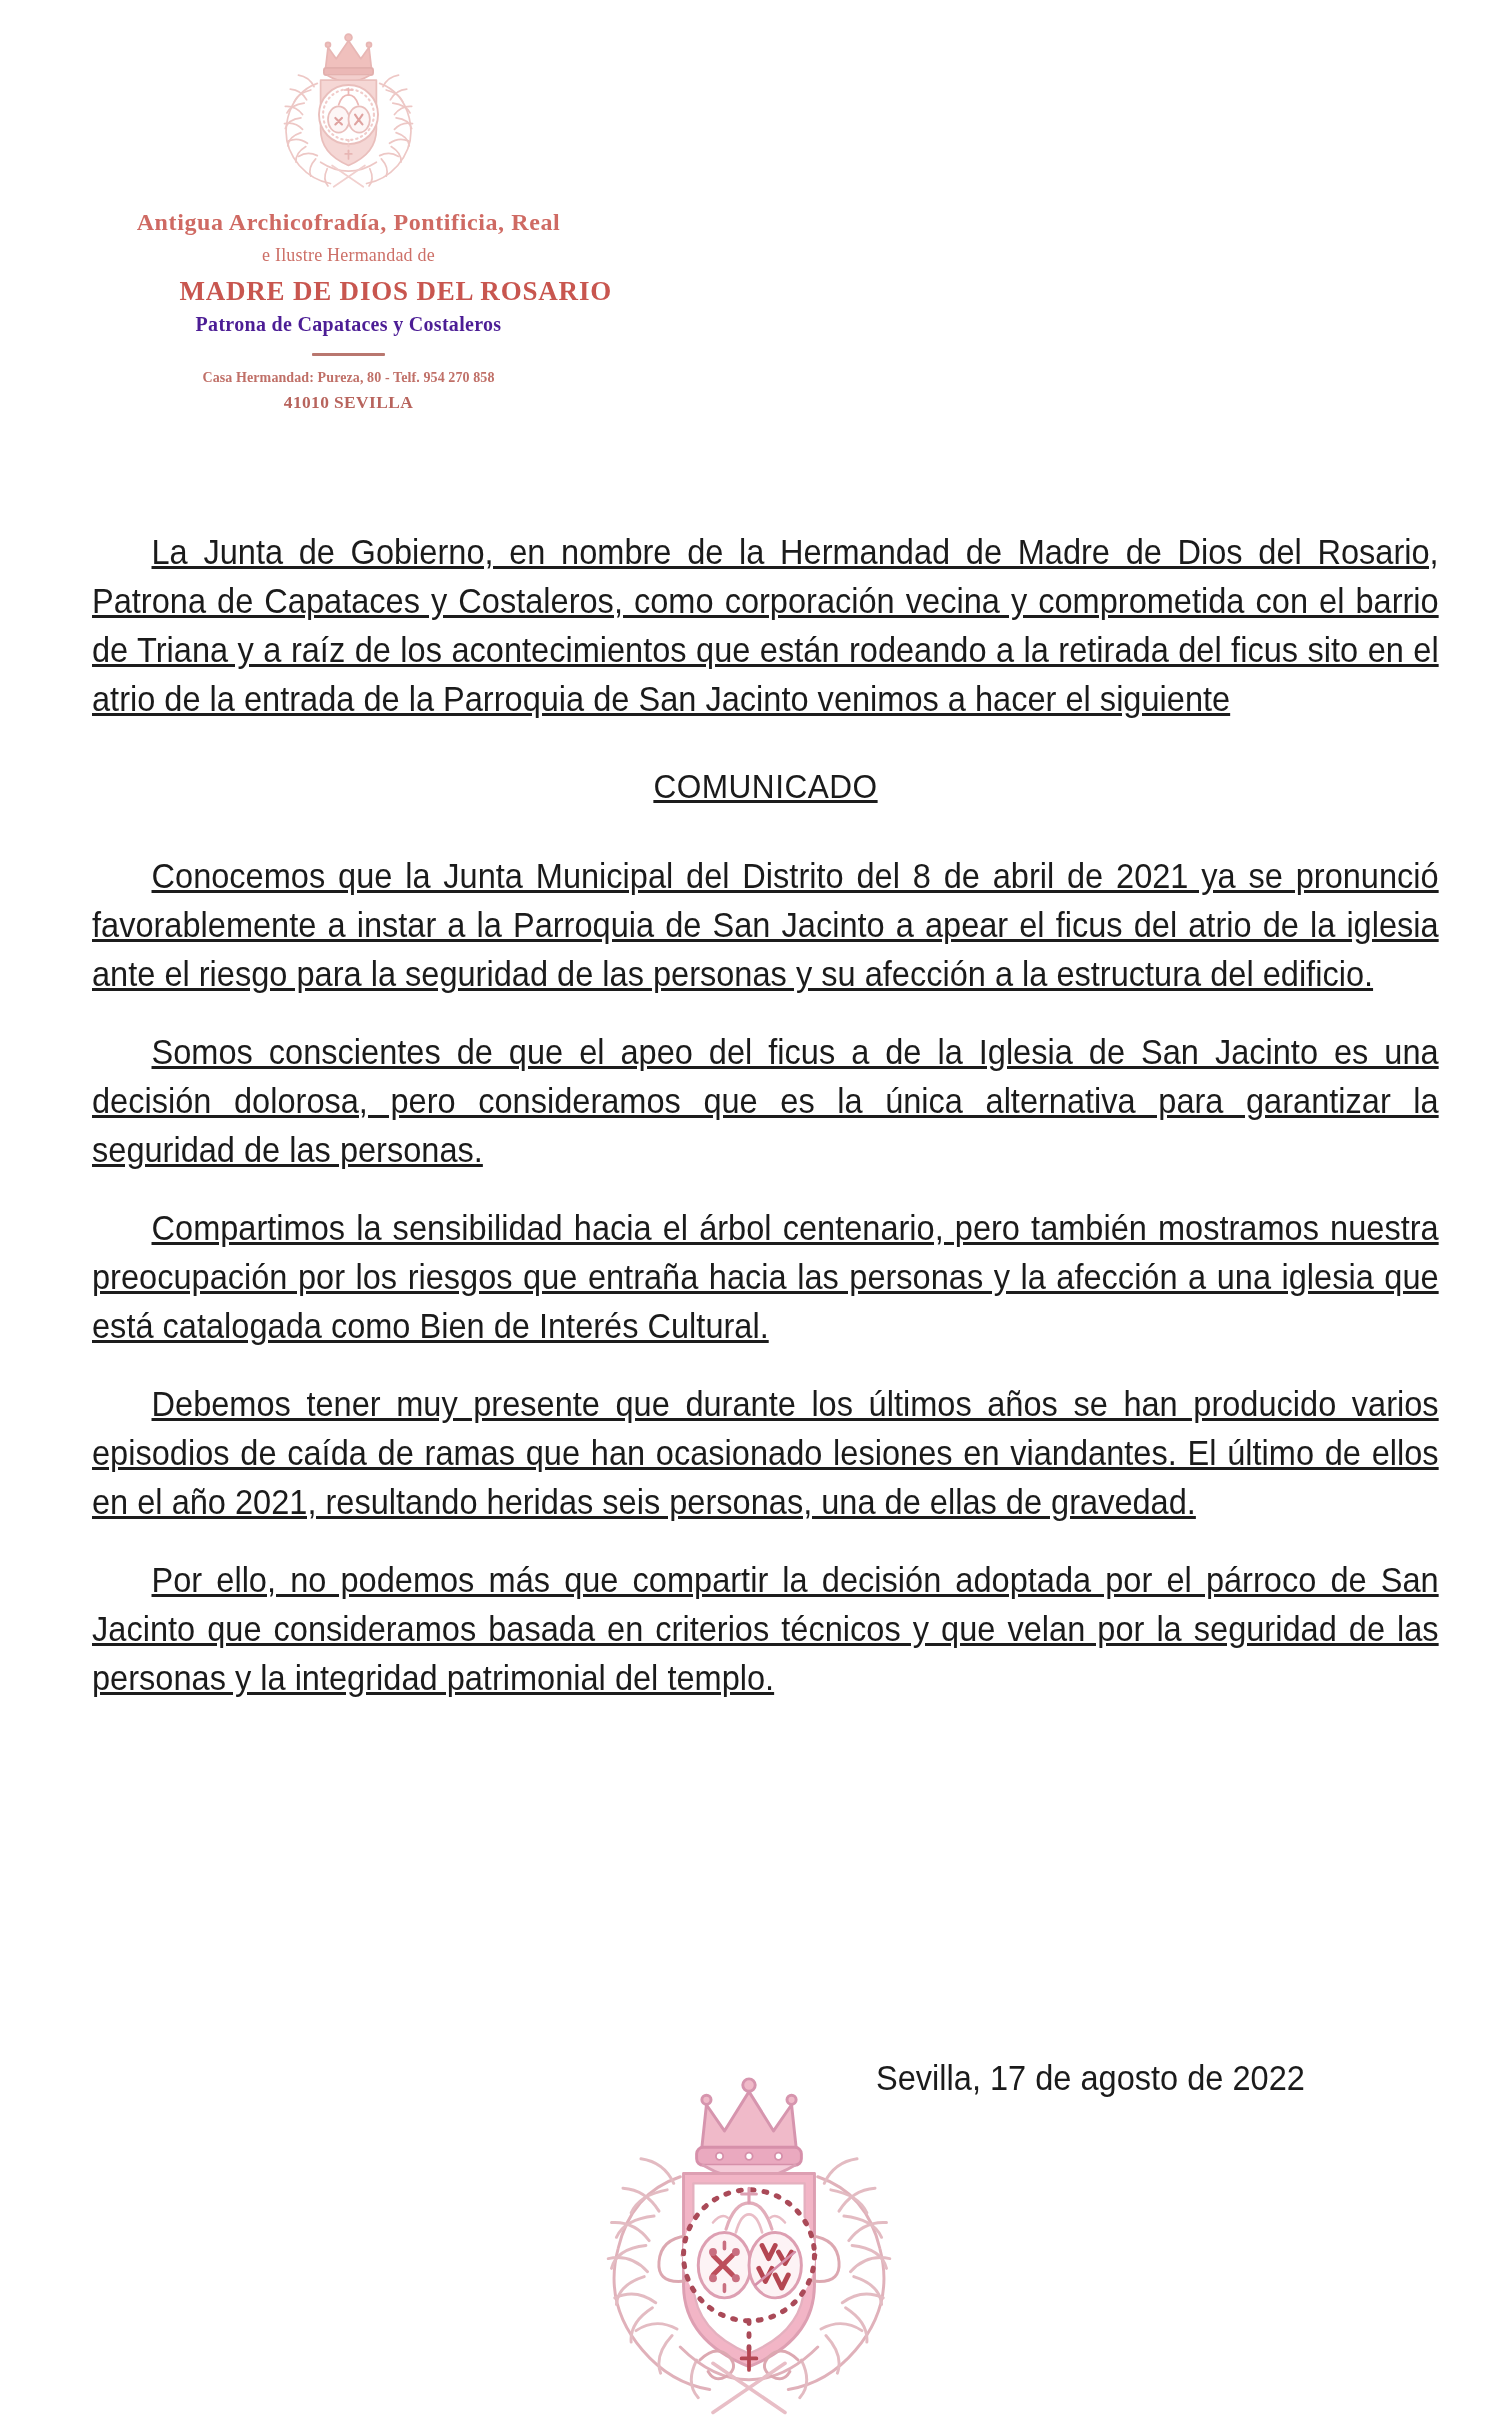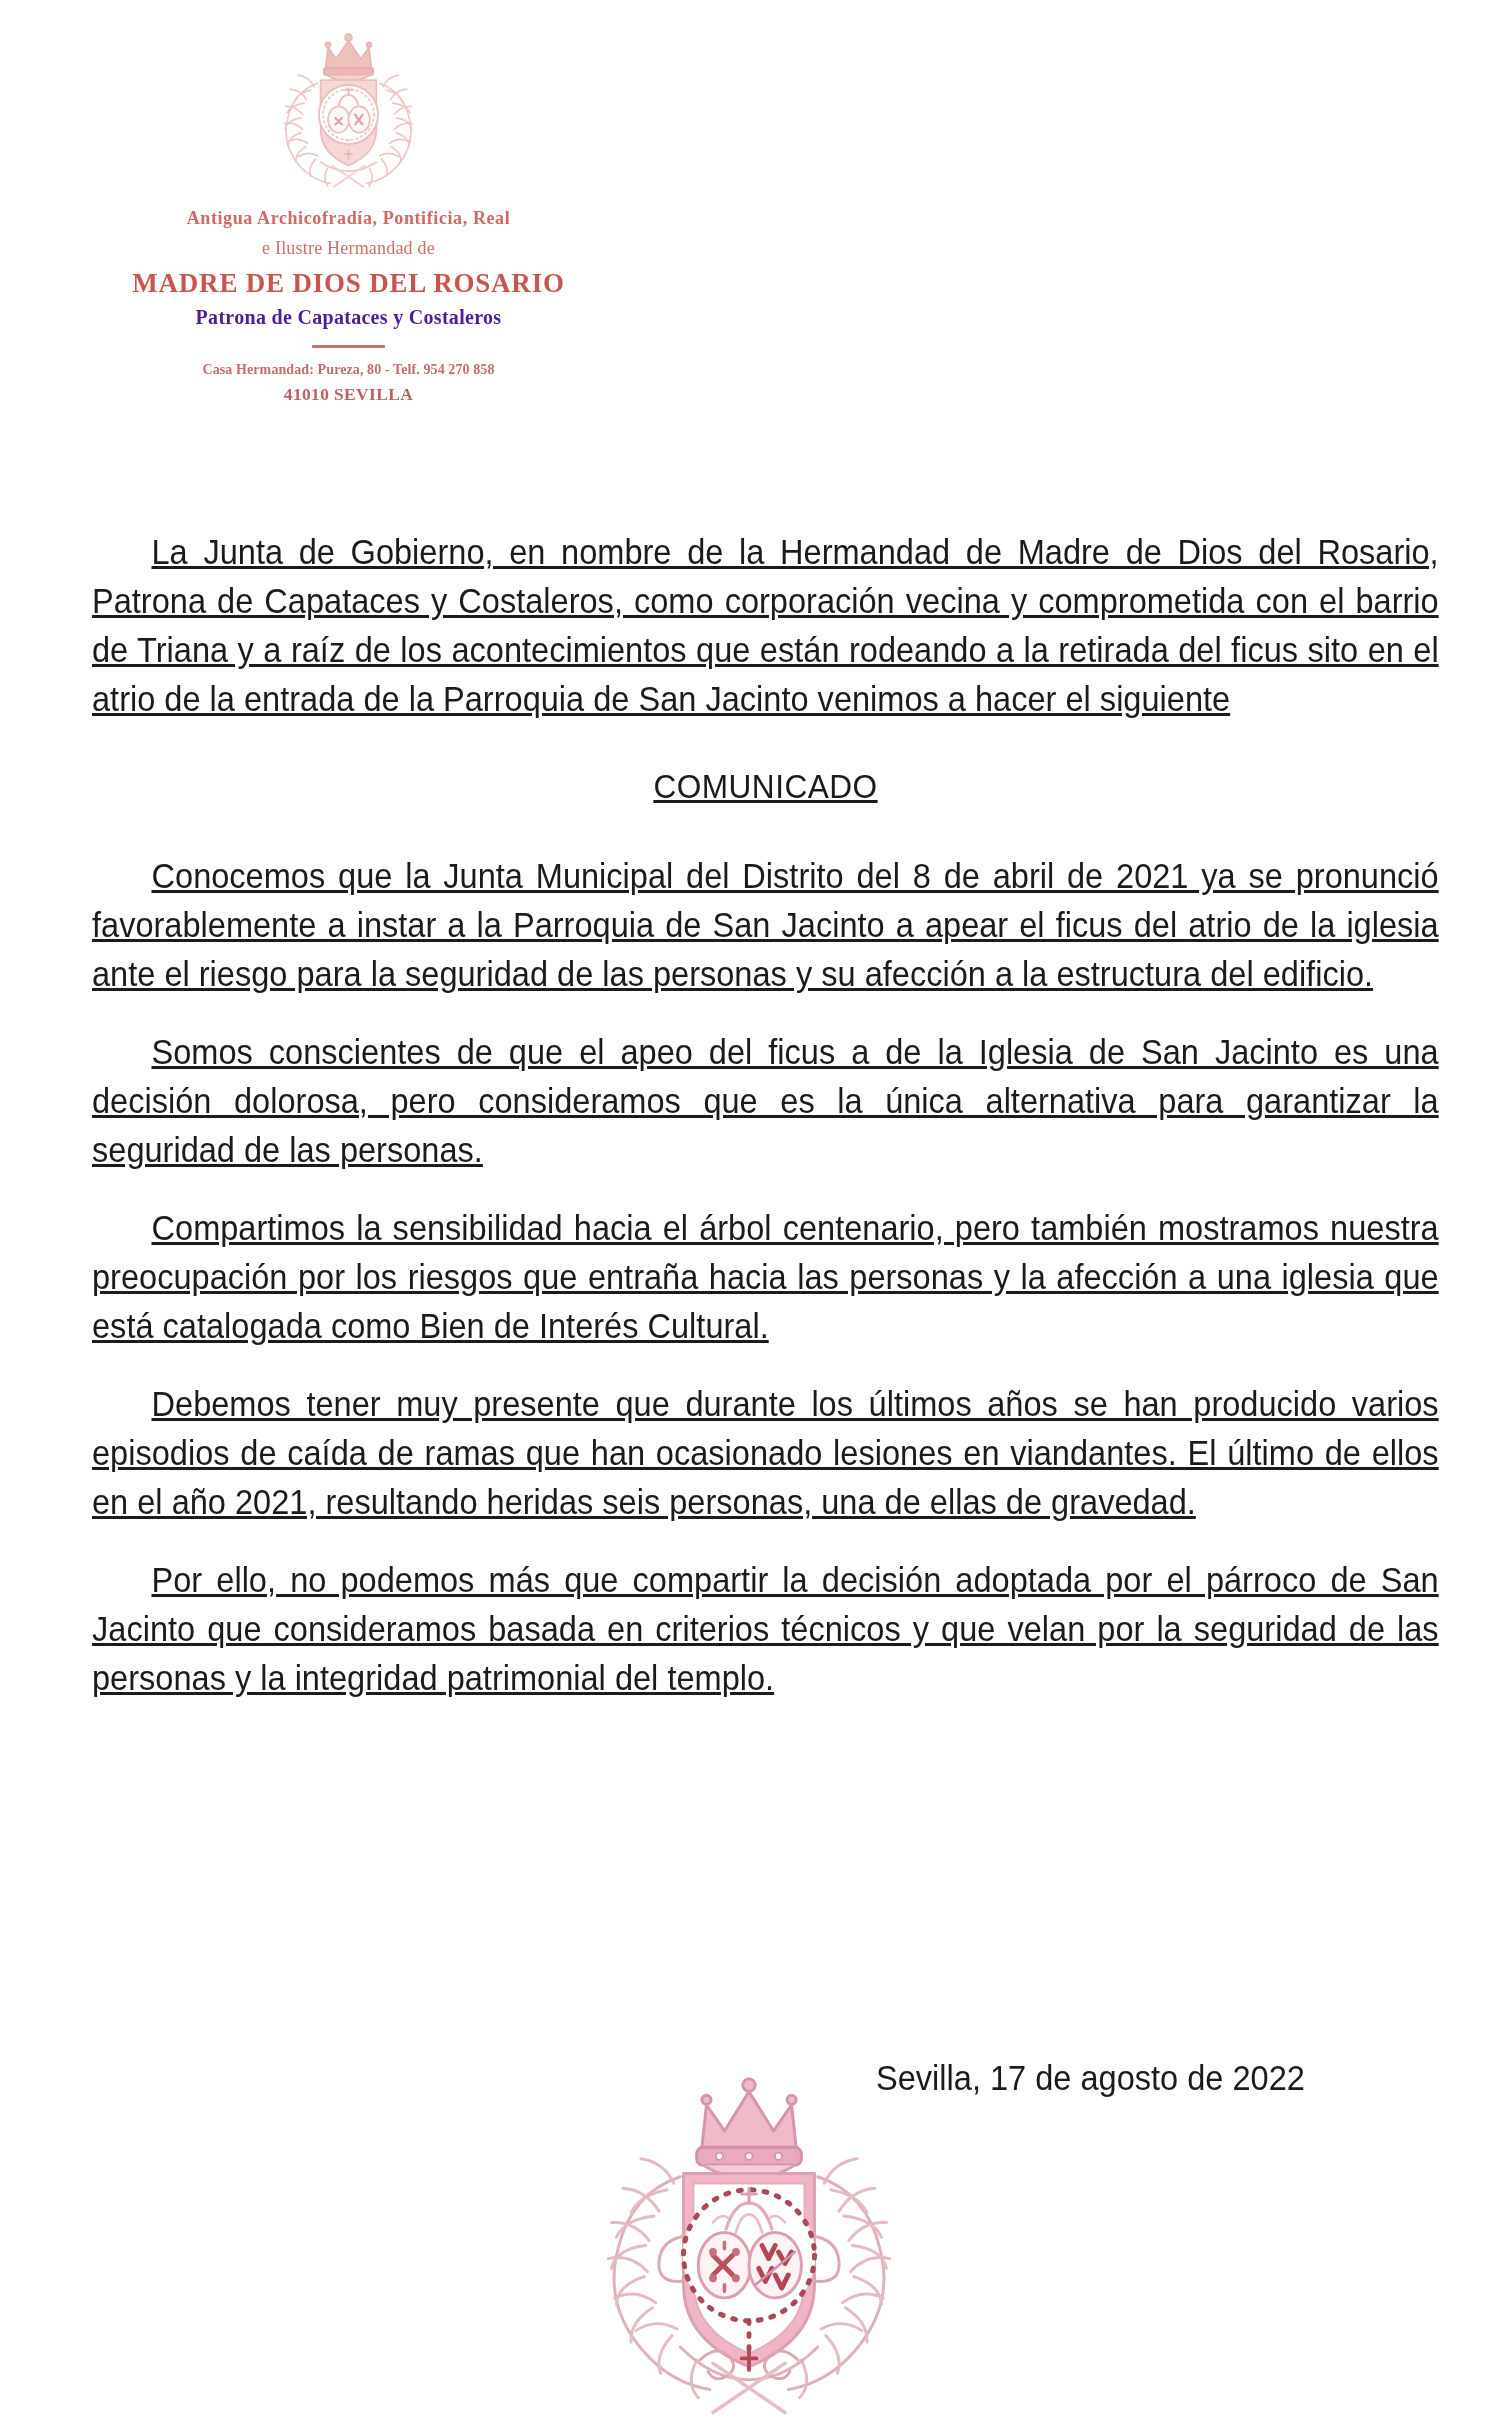--- a/index.html
+++ b/index.html
@@ -41,39 +41,40 @@
     opacity: .62;
   }
   .lh-line {
     color: #d4756e;
     line-height: 1.22;
     letter-spacing: 0.2px;
     white-space: nowrap;
   }
   .lh-l1 {
     font-family: "Liberation Serif", serif;
-    font-size: 18px;
+    font-size: 24px;
     font-weight: 700;
     letter-spacing: 0.6px;
     color: #cf6a63;
   }
   .lh-l2 {
     font-family: "Liberation Serif", serif;
     font-size: 18px;
     font-weight: 400;
     color: #cd7068;
     margin-top: 8px;
   }
   .lh-l3 {
     font-family: "Liberation Serif", serif;
     font-size: 27px;
     font-weight: 700;
     letter-spacing: 0.8px;
     color: #c8564f;
     margin-top: 7.5px;
+    text-align: right;
   }
   .lh-l4 {
     font-family: "Liberation Serif", serif;
     font-size: 20px;
     font-weight: 700;
     letter-spacing: 0.3px;
     color: #4c1d95;
     margin-top: 4.7px;
   }
   .lh-rule {

